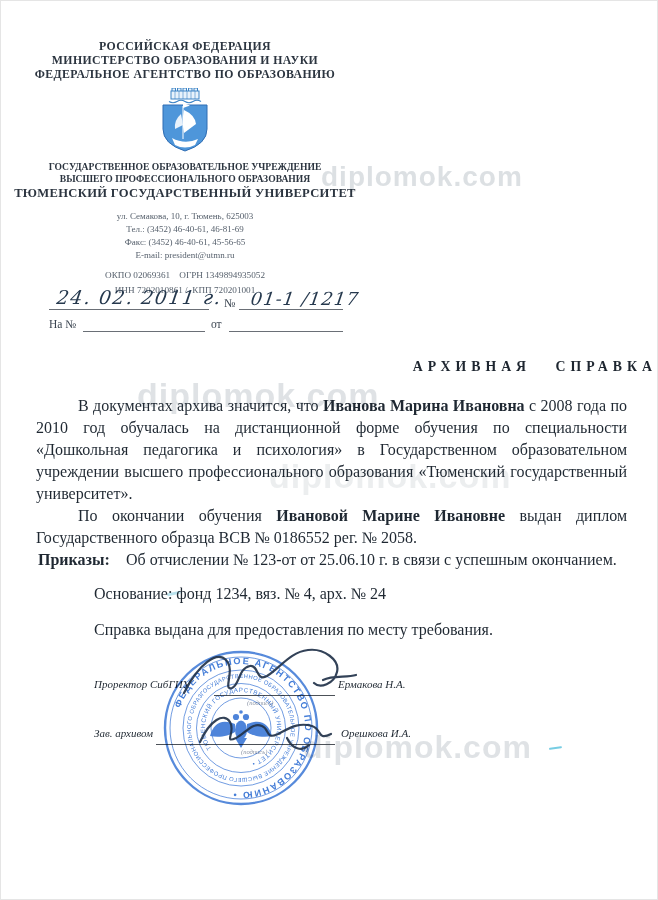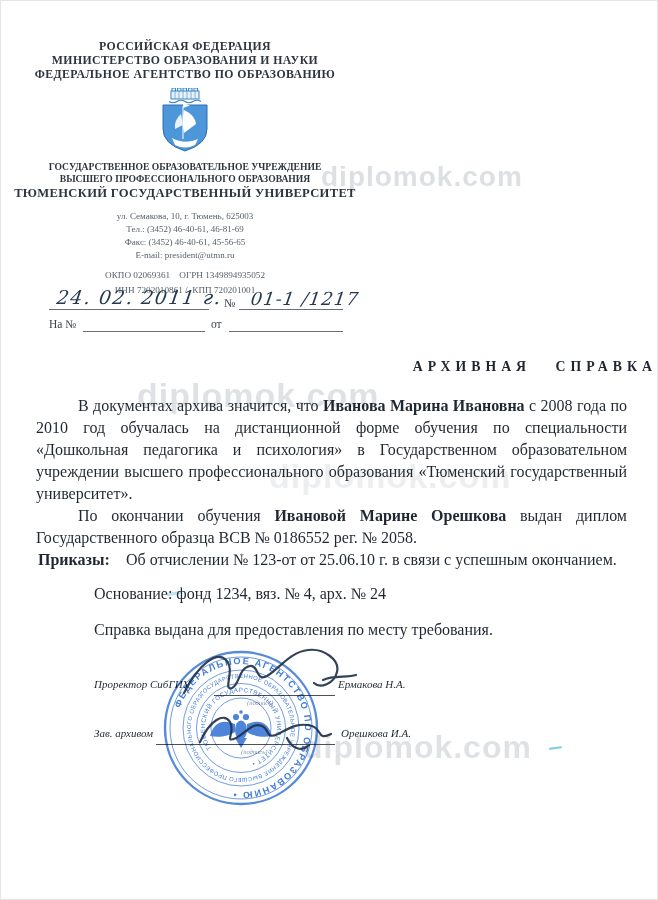--- a/index.html
+++ b/index.html
@@ -128,21 +128,21 @@
   <div class="uline ul-num"></div>
   <div class="req-label na-label">На №</div>
   <div class="uline ul-na"></div>
   <div class="req-label ot-label">от</div>
   <div class="uline ul-ot"></div>
 
   <div class="title">АРХИВНАЯ СПРАВКА</div>
 
   <div class="body-block">
     <p class="para"><span>В документах архива значится, что </span><span class="bname">Иванова Марина Ивановна</span><span> с 2008 года по 2010 год обучалась на дистанционной форме обучения по специальности «Дошкольная педагогика и психология» в Государственном образовательном учреждении высшего профессионального образования «Тюменский государственный университет».</span></p>
-    <p class="para"><span>По окончании обучения </span><span class="bname">Ивановой Марине Орешкова</span><span> выдан диплом Государственного образца ВСВ № 0186552 рег. № 2058.</span></p>
+    <p class="para"><span>По окончании обучения </span><span class="bname">Ивановой Марине Ивановне</span><span> выдан диплом Государственного образца ВСВ № 0186552 рег. № 2058.</span></p>
     <div class="orders">
       <span class="orders-label">Приказы:</span>
       <div class="orders-items">
         <p class="order-item">Об отчислении № 123-от от 25.06.10 г. в связи с успешным окончанием.</p>
       </div>
     </div>
     <div class="basis">Основание: фонд 1234, вяз. № 4, арх. № 24</div>
     <div class="issued">Справка выдана для предоставления по месту требования.</div>
   </div>
 

